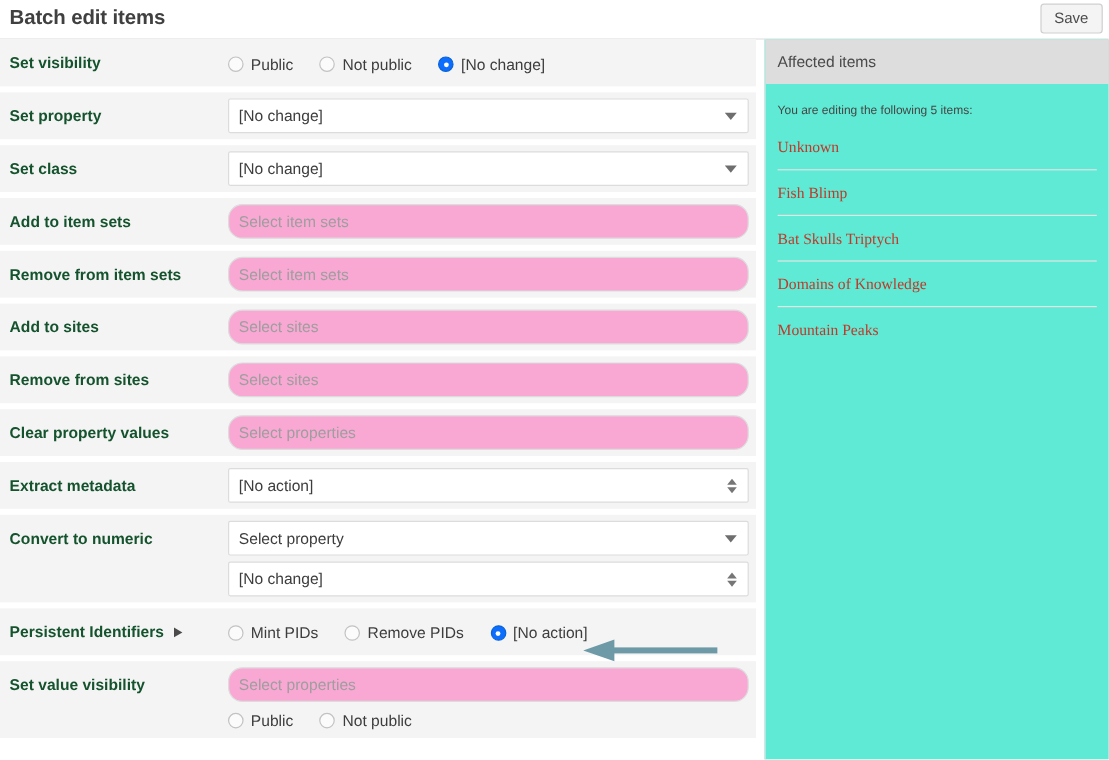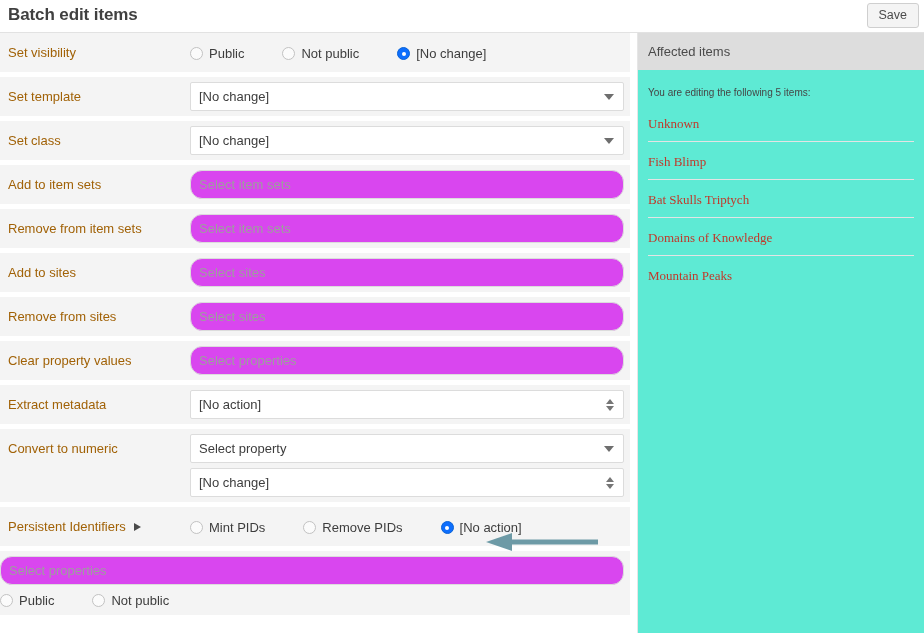--- a/index.html
+++ b/index.html
@@ -48,38 +48,39 @@
     margin-bottom: 5px;
     padding: 0;
     display: flex;
     align-items: flex-start;
     min-height: 39px;
   }
   .field-label {
     width: 190px;
     flex: 0 0 190px;
     font-size: 13px;
-    color: #a16207;
+    color: #14532d;
     padding: 13px 0 0 8px;
     display: flex;
     align-items: center;
     gap: 8px;
     line-height: 1.1;
+    font-weight: bold;
   }
   .field-body {
     flex: 1 1 auto;
     padding: 5px 6px 5px 0;
     min-width: 0;
   }
 
   
   .radio-row {
     display: flex;
     align-items: center;
-    gap: 16px;
+    gap: 0px;
     padding-top: 8px;
     padding-bottom: 2px;
   }
   .radio-item {
     display: flex; align-items: center; gap: 6px;
     margin-right: 22px;
     cursor: pointer;
   }
   .radio-dot {
     width: 13px; height: 13px; border-radius: 50%;
@@ -97,21 +98,21 @@
     width: 4px; height: 4px; border-radius: 50%;
     background: #ffffff;
   }
   .radio-label { font-size: 13px; color: #3d3d3d; white-space: nowrap; }
 
   
   .text-input {
     width: 100%;
     height: 29px;
     border: 1px solid #dcdcdc;
-    background: #d946ef;
+    background: #f9a8d4;
     border-radius: 12px;
     font-size: 13px;
     color: #3d3d3d;
     padding: 0 8px;
     font-family: "Liberation Sans", sans-serif;
     outline: none;
   }
   .text-input::placeholder { color: #9e9e9e; }
 
   
@@ -249,21 +250,21 @@
           </label>
           <label class="radio-item">
             <span class="radio-dot checked"></span>
             <span class="radio-label">[No change]</span>
           </label>
         </div>
       </div>
     </div>
 
     <div class="field">
-      <div class="field-label">Set template</div>
+      <div class="field-label">Set property</div>
       <div class="field-body">
         <div class="chosen-select">
           <span class="chosen-value">[No change]</span>
           <span class="chosen-caret"></span>
         </div>
       </div>
     </div>
 
     <div class="field">
       <div class="field-label">Set class</div>
@@ -358,20 +359,21 @@
           </label>
           <label class="radio-item">
             <span class="radio-dot checked"></span>
             <span class="radio-label">[No action]</span>
           </label>
         </div>
       </div>
     </div>
 
     <div class="field">
+      <div class="field-label">Set value visibility</div>
       <div class="field-body">
         <input class="text-input" type="text" placeholder="Select properties" style="">
         <div class="radio-row">
           <label class="radio-item">
             <span class="radio-dot"></span>
             <span class="radio-label">Public</span>
           </label>
           <label class="radio-item">
             <span class="radio-dot"></span>
             <span class="radio-label">Not public</span>

